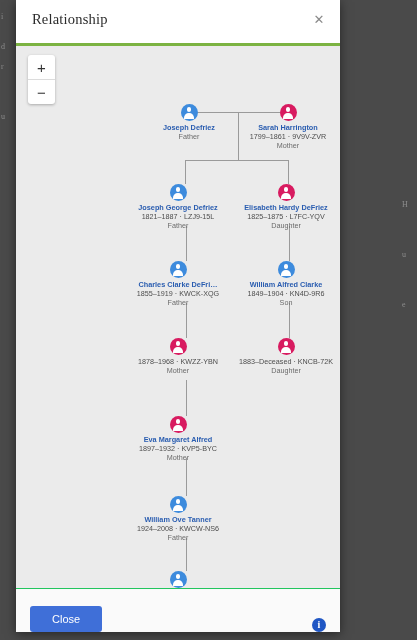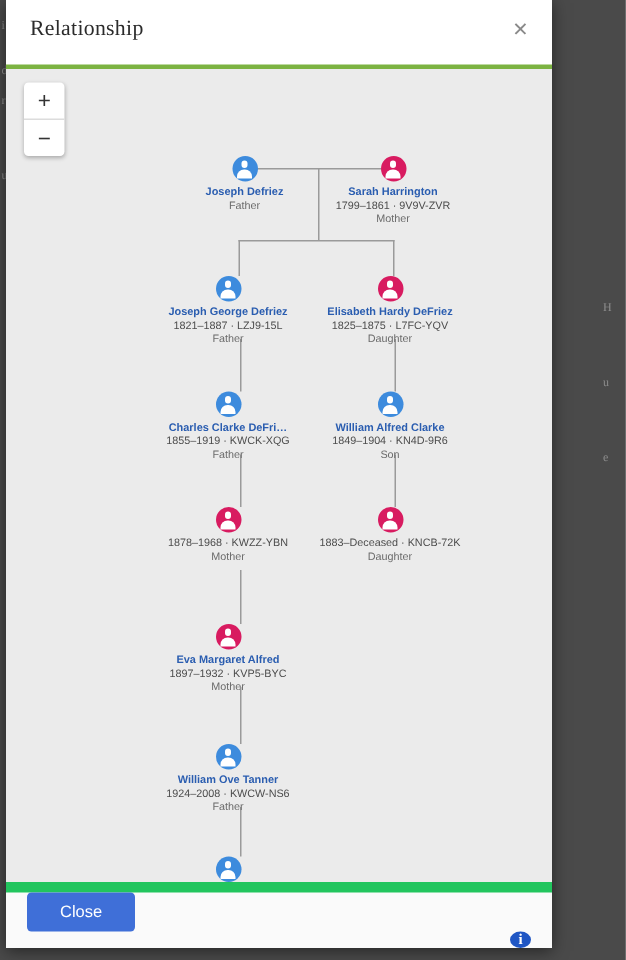--- a/index.html
+++ b/index.html
@@ -22,23 +22,23 @@
   }
   .page-behind .ghost {
     position: absolute;
     color: #8d8d8d;
     font-size: 8px;
     font-family: "Liberation Serif", serif;
   }
 
   .modal {
     position: absolute;
-    left: 4px;
+    left: 16px;
     top: 0px;
-    width: 364px;
+    width: 324px;
     height: 632px;
     background: #ffffff;
     box-shadow: 0 2px 10px rgba(0,0,0,.5);
     display: flex;
     flex-direction: column;
     overflow: hidden;
   }
 
   .modal-header {
     height: 38px;
@@ -108,20 +108,21 @@
     cursor: pointer;
     user-select: none;
     line-height: 1;
   }
   .zoom-btn.plus { border-bottom: 1px solid #dcdcdc; }
 
   
   .tree {
     position: absolute;
     inset: 0;
+    margin-left: 14px;
   }
   .node {
     position: absolute;
     width: 150px;
     margin-left: -75px;
     text-align: center;
   }
   .avatar {
     width: 17px;
     height: 17px;
@@ -185,26 +186,25 @@
   .hline {
     position: absolute;
     height: 1px;
     background: #9a9a9a;
   }
 
   .modal-footer {
     height: 44px;
     min-height: 44px;
     background: #fafafa;
-    border-top: 7px solid #22c55e;
-    display: flex;
-    align-items: flex-start;
+    border-top: 1px solid #22c55e;
+    display: flex;
+    align-items: flex-end;
     padding: 0 14px;
     box-sizing: border-box;
-    flex-direction: column;
   }
   .close-button {
     background: #3f6fd8;
     color: #ffffff;
     border: none;
     border-radius: 3px;
     font-size: 11px;
     padding: 7px 22px;
     cursor: pointer;
     font-family: "Liberation Sans", sans-serif;

